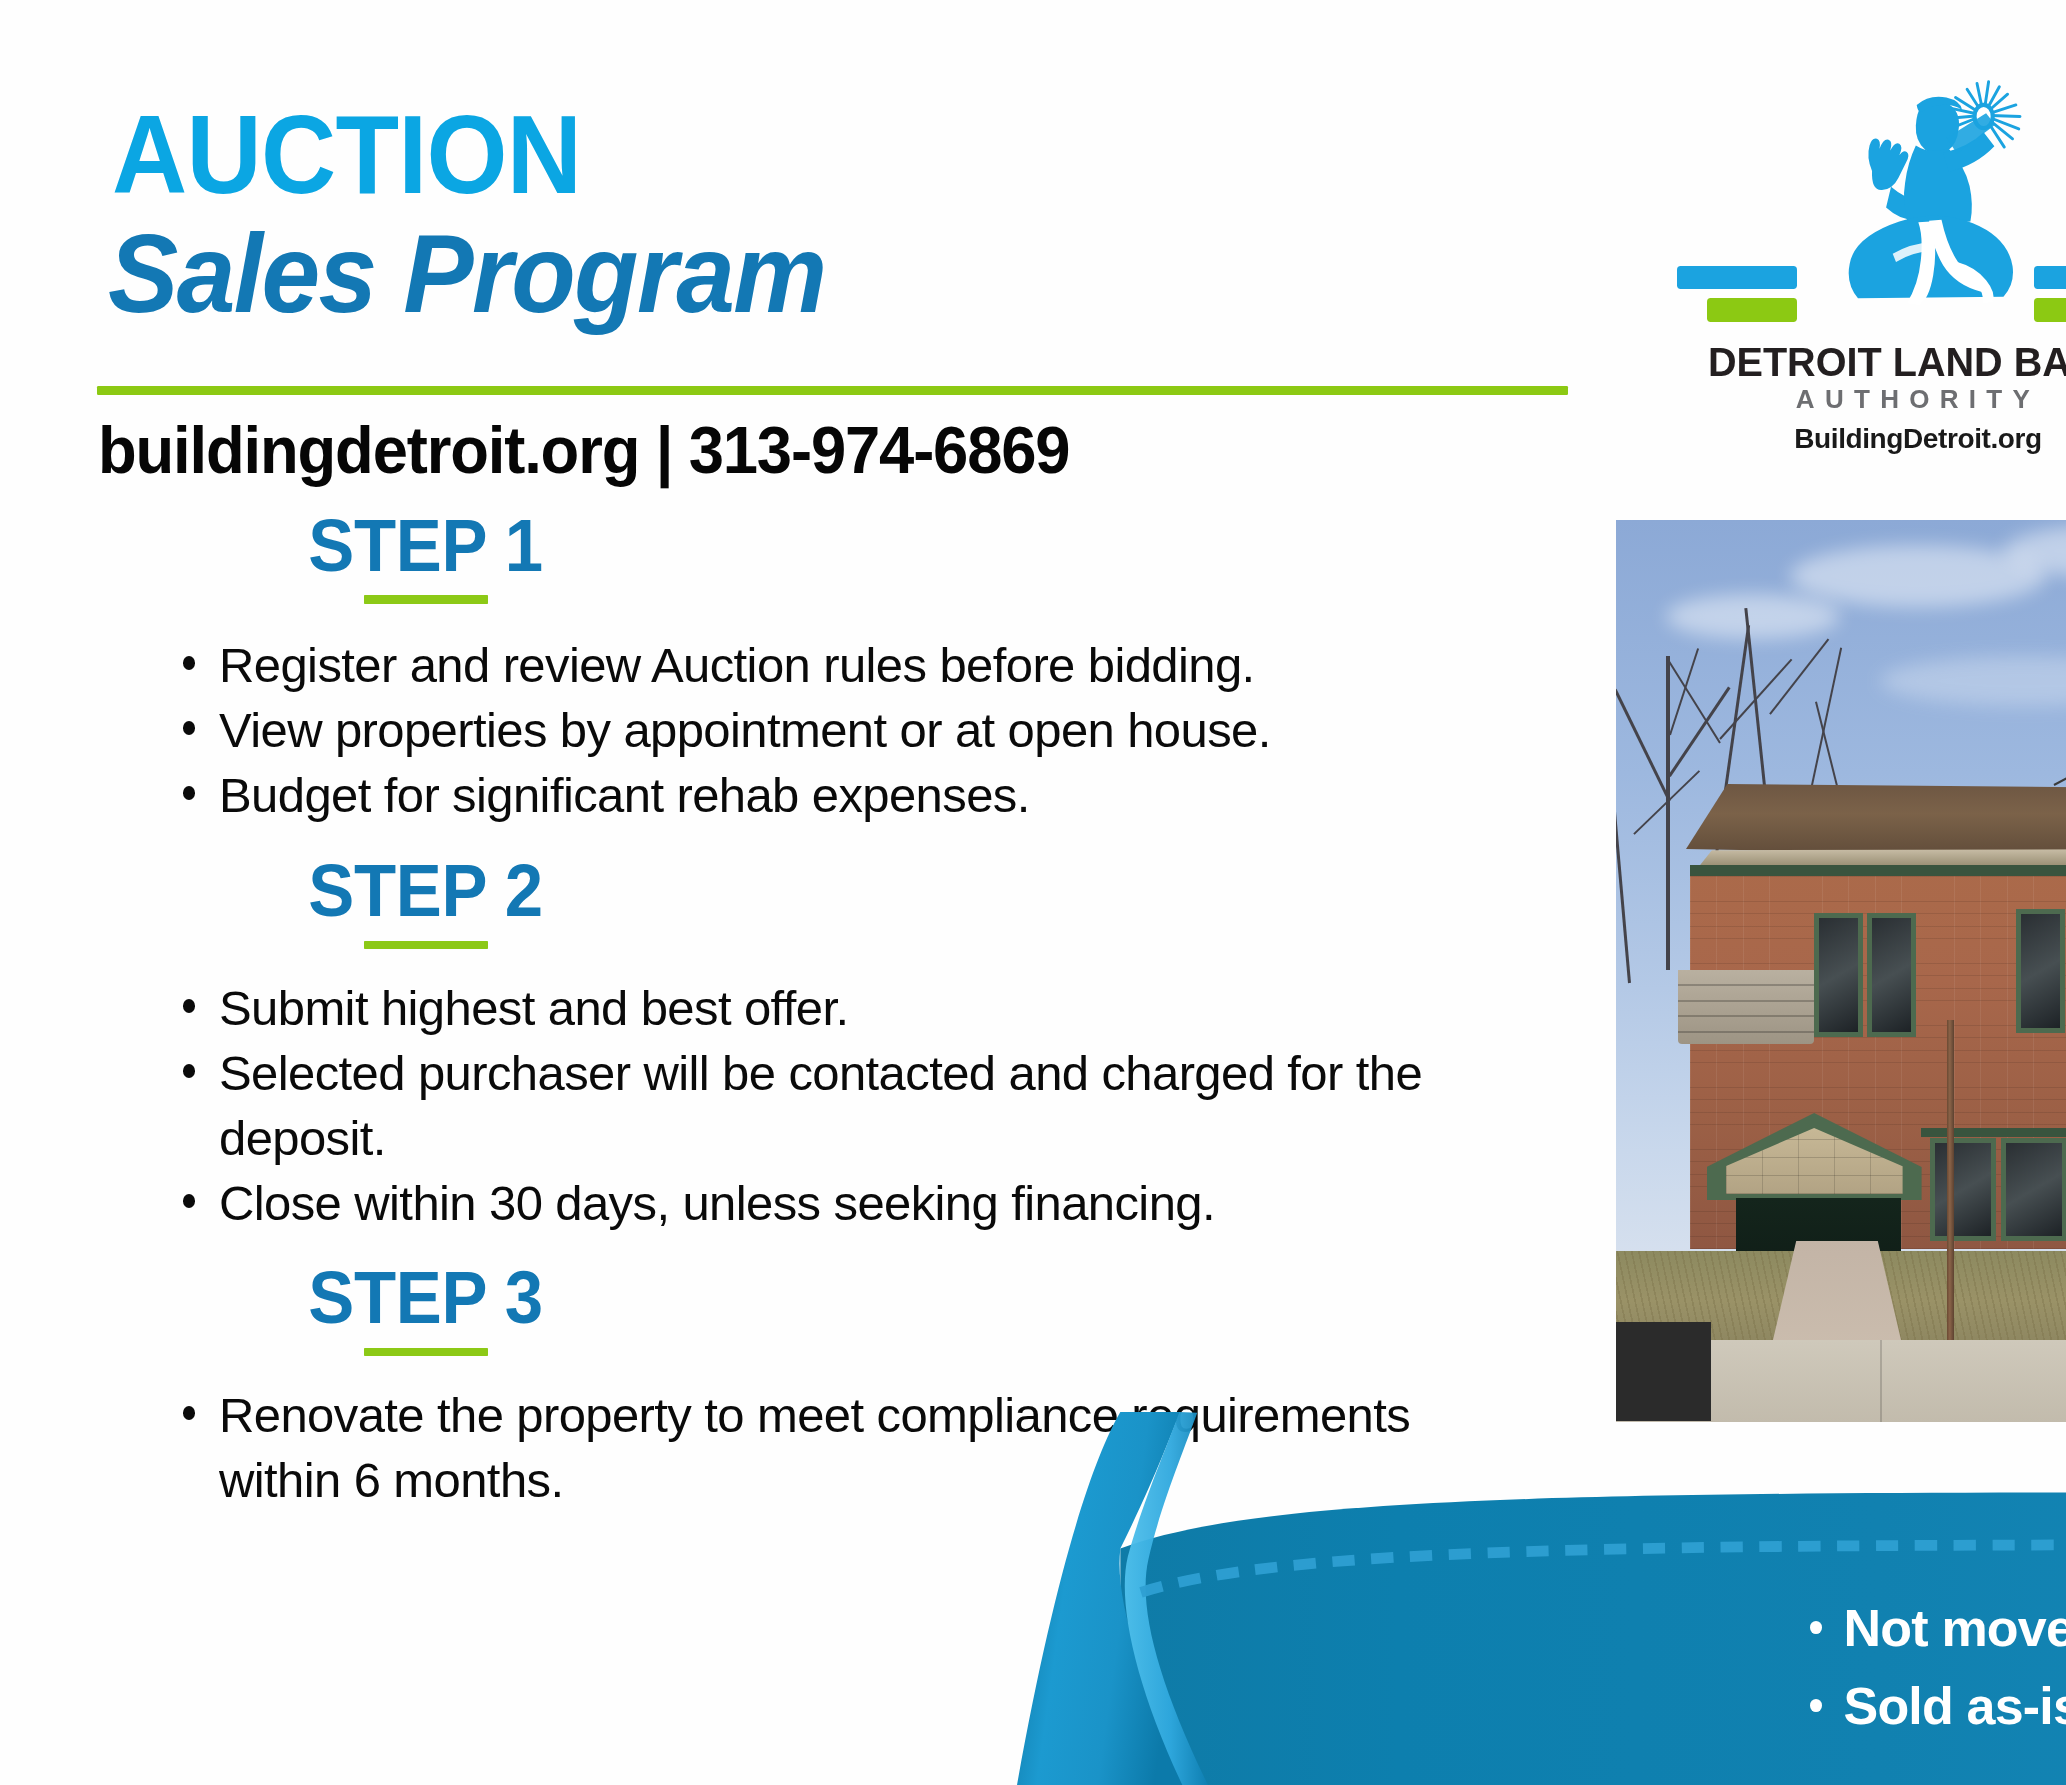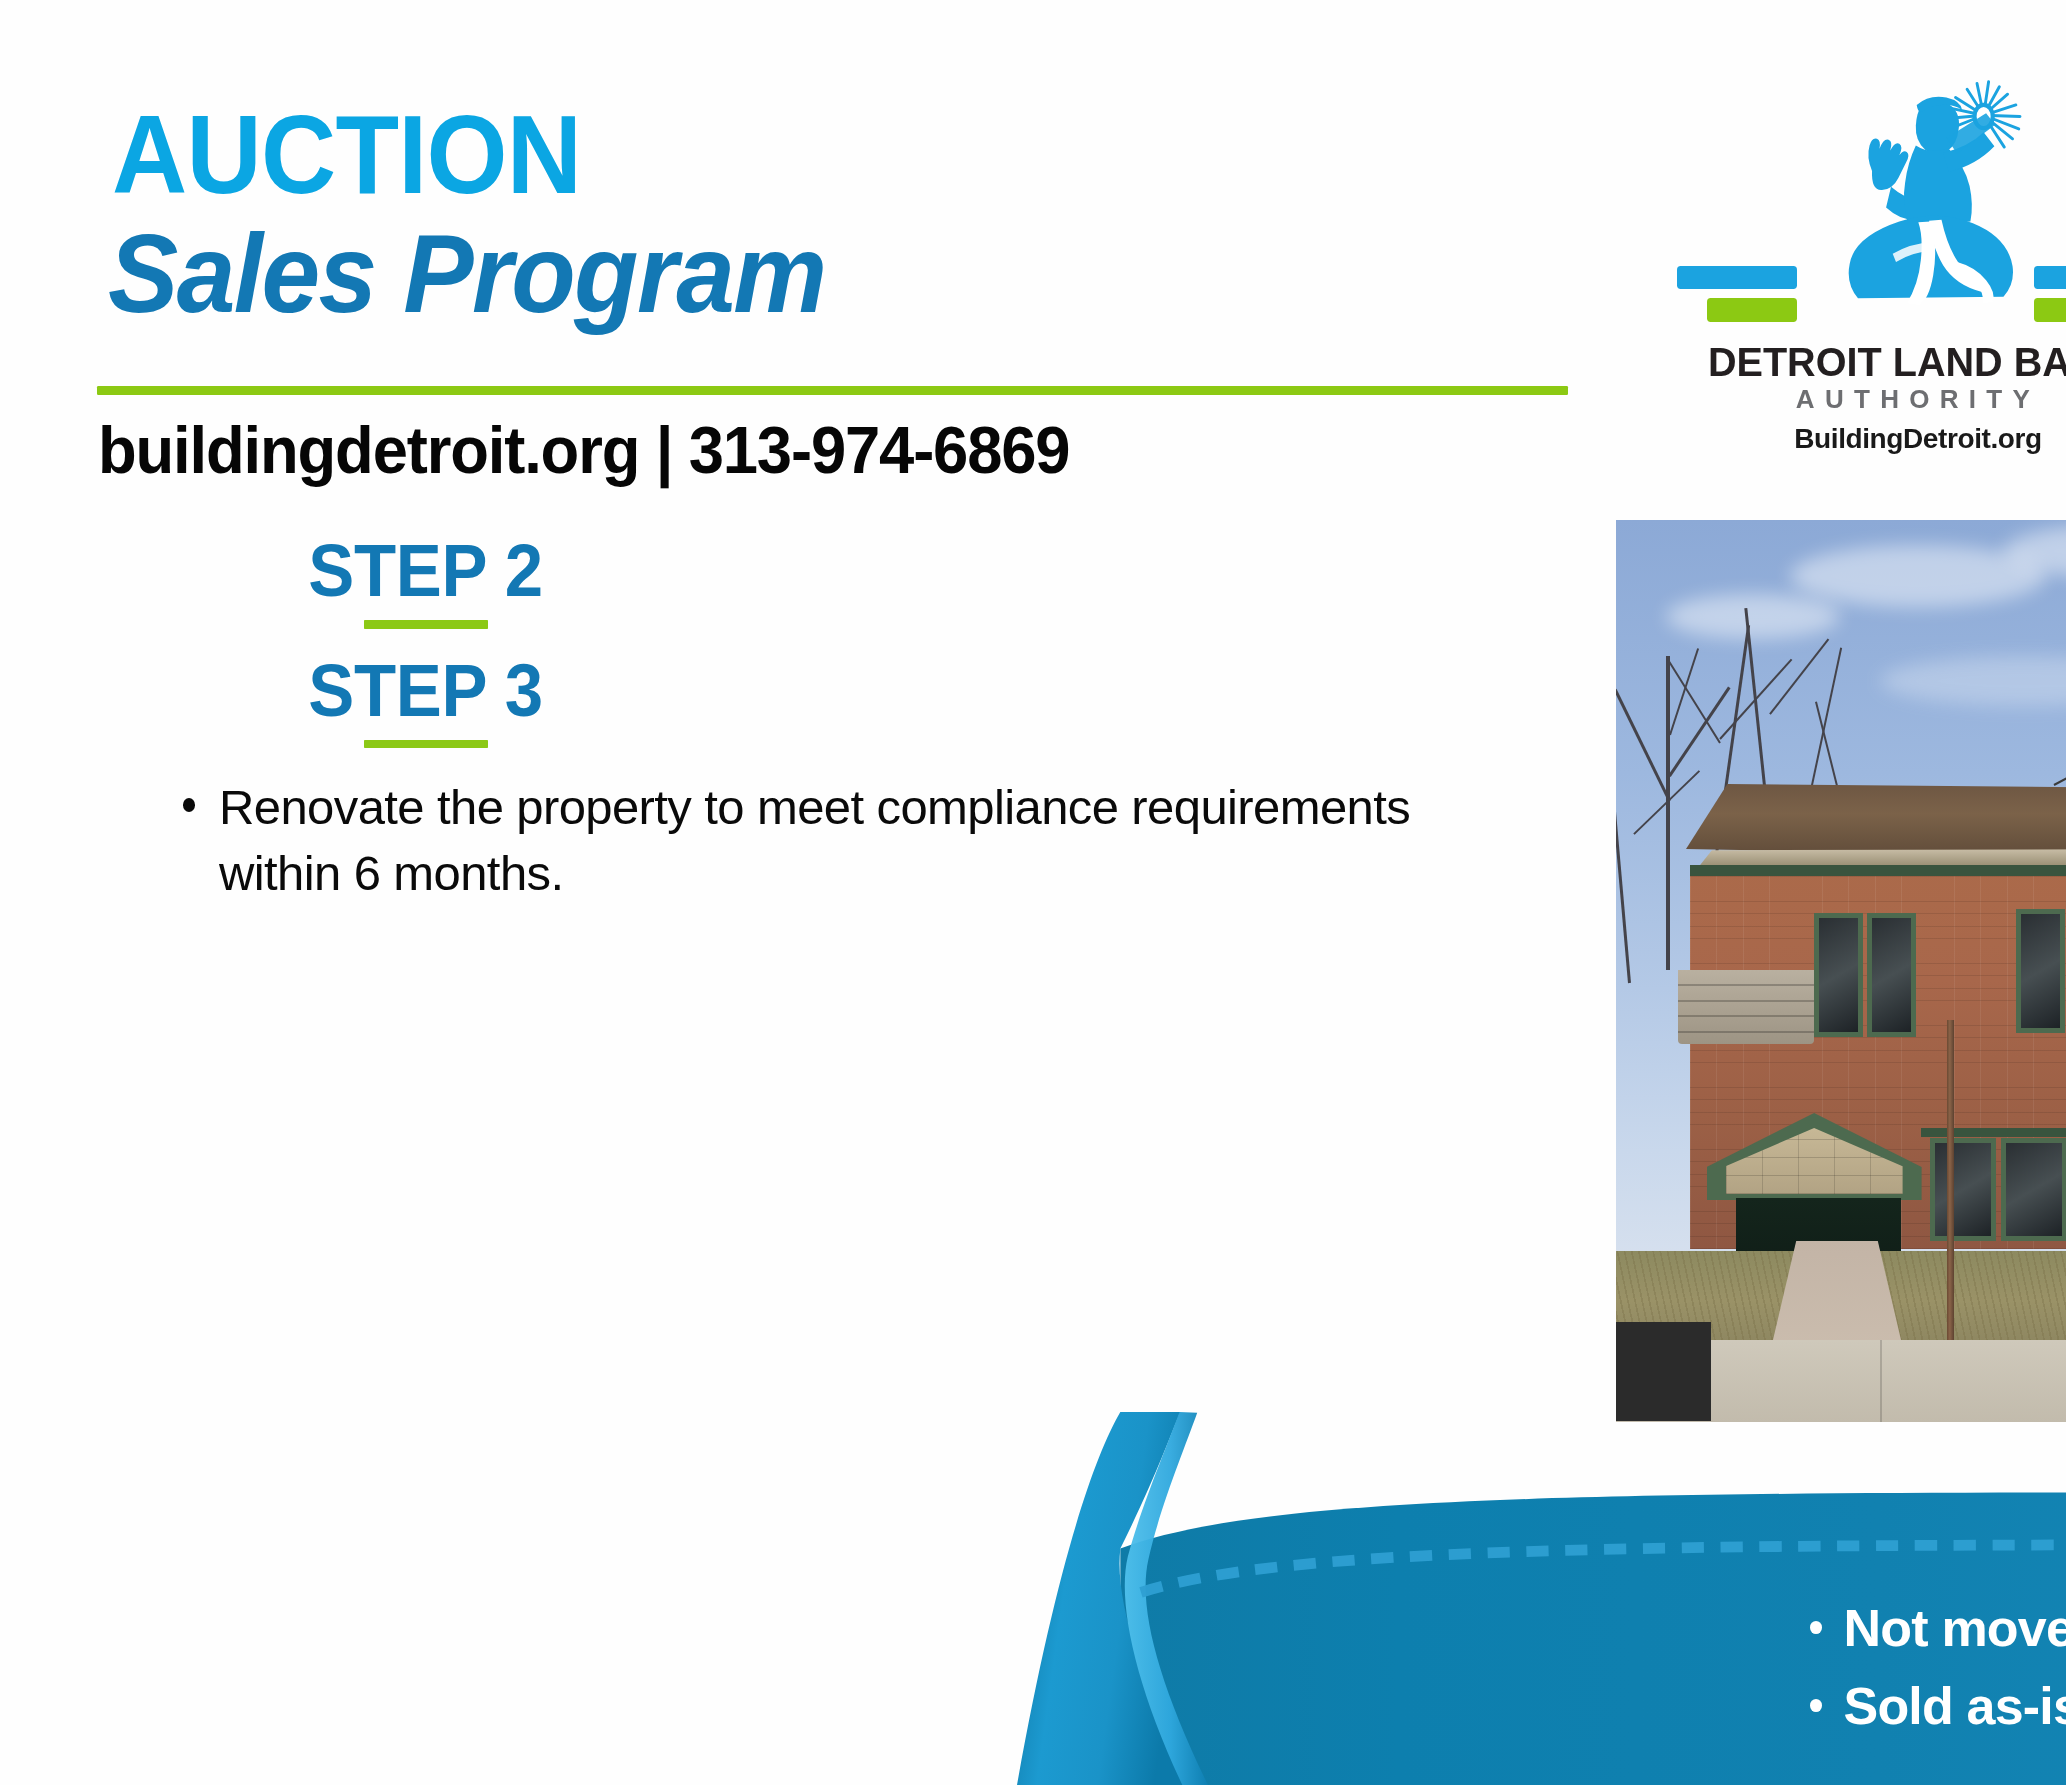--- a/index.html
+++ b/index.html
@@ -253,24 +253,38 @@
     </div>
 
     <div id="logo-name">DETROIT LAND BANK</div>
     <div id="logo-sub">AUTHORITY</div>
     <div id="logo-url">BuildingDetroit.org</div>
   </div>
 </div>
 
 <div id="steps">
 
+  <div class="step-block">
+    <div class="step-head">STEP 1</div>
+    <div class="step-underline"></div>
+    <ul class="step-list" style="margin-top:29px;">
+      <li>Register and review Auction rules before bidding.</li>
+      <li>View properties by appointment or at open house.</li>
+      <li>Budget for significant rehab expenses.</li>
+    </ul>
+  </div>
 
   <div class="step-block" style="margin-top:25px;">
     <div class="step-head">STEP 2</div>
     <div class="step-underline"></div>
+    <ul class="step-list" style="margin-top:27px;">
+      <li>Submit highest and best offer.</li>
+      <li>Selected purchaser will be contacted and charged for the deposit.</li>
+      <li>Close within 30 days, unless seeking financing.</li>
+    </ul>
   </div>
 
   <div class="step-block" style="margin-top:24px;">
     <div class="step-head">STEP 3</div>
     <div class="step-underline"></div>
     <ul class="step-list" style="margin-top:27px;">
       <li>Renovate the property to meet compliance requirements within 6 months.</li>
     </ul>
   </div>
 </div>

